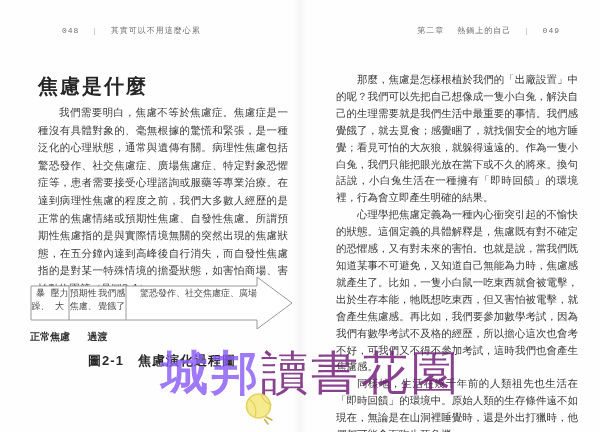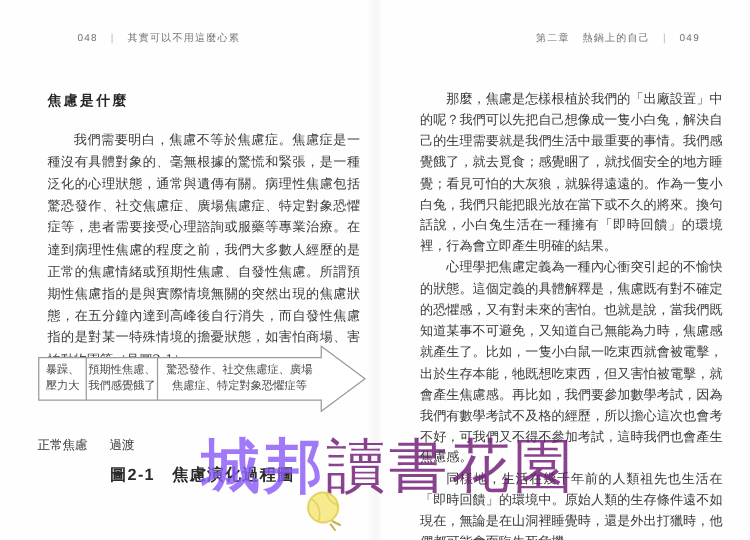--- a/index.html
+++ b/index.html
@@ -8,51 +8,51 @@
     overflow:hidden; font-family:"DejaVu Serif", serif; color:#3a3a3a;
     box-shadow:0 0 4px rgba(0,0,0,0.15);
   }
   .gutter {
     position:absolute; left:293px; top:0; width:14px; height:100%;
     background:linear-gradient(90deg, rgba(0,0,0,0) 0%, rgba(0,0,0,0.035) 50%, rgba(0,0,0,0) 100%);
   }
   
   .header {
     position:absolute; top:25px; font-size:8px; color:#707070;
-    font-family:Liberation Sans, sans-serif; letter-spacing:1px; white-space:nowrap;
+    font-family:Liberation Mono, monospace; letter-spacing:1px; white-space:nowrap;
   }
   .header-left { left:62px; }
   .header-right { right:40px; text-align:center; }
   .header .divider { color:#b5b5b5; margin:0 7px; font-size:8px; }
   .header .chapter { margin-right:7px; }
   
   .section-title {
     position:absolute; left:38px; top:73px; margin:0;
     font-family:"Liberation Sans", sans-serif; font-weight:bold;
-    font-size:11px; letter-spacing:2px; color:#262626;
+    font-size:20px; letter-spacing:2px; color:#262626;
   }
   .left-body {
     position:absolute; left:38px; top:104px; width:250px; margin:0;
     font-size:10.5px; line-height:17.6px; text-align:justify;
     text-indent:2em; color:#3a3a3a;
   }
   
   .figure { position:absolute; left:30px; top:276px; width:264px; margin:0; }
   .diagram { position:relative; width:264px; height:54px; }
   .diagram svg { position:absolute; left:0; top:0; }
   .cell {
-    position:absolute; top:11px; height:32px; display:flex; flex-direction:column;
-    justify-content:center; text-align:center; font-size:9px; line-height:13px; color:#4a4a4a;
+    position:absolute; top:11px; height:32px; display:flex; flex-direction:row;
+    justify-content:flex-end; text-align:center; font-size:9px; line-height:13px; color:#4a4a4a;
   }
   .cell-1 { left:1px;  width:38px; }
   .cell-2 { left:39px; width:57px; }
   .cell-3 { left:96px; width:131px; }
   .stage-labels {
-    position:relative; height:13px; margin-top:19px;
-    font-size:10px; font-weight:normal; color:#333;
+    position:relative; height:13px; margin-top:0;
+    font-size:10px; font-weight:bold; color:#333;
     font-family:"Liberation Sans", sans-serif;
   }
   .slabel { position:absolute; top:0; text-align:center; white-space:nowrap; }
   .slabel-1 { left:-5px; width:50px; }
   .slabel-2 { left:39px; width:57px; }
   .slabel-3 { left:96px; width:131px; }
   .figcaption {
     margin-top:9px; text-align:center; font-size:13px; font-weight:bold;
     font-family:"Liberation Sans", sans-serif; color:#2a2a2a; letter-spacing:1px;
   }
@@ -104,21 +104,20 @@
       <div class="cell cell-1">
         <span>暴躁、</span>
         <span>壓力大</span>
       </div>
       <div class="cell cell-2">
         <span>預期性焦慮、</span>
         <span>我們感覺餓了</span>
       </div>
       <div class="cell cell-3">
         <span>驚恐發作、社交焦慮症、廣場</span>
-        <span>焦慮症、特定對象恐懼症等</span>
       </div>
     </div>
     <div class="stage-labels">
       <span class="slabel slabel-1">正常焦慮</span>
       <span class="slabel slabel-2">過渡</span>
     </div>
     <figcaption class="figcaption">圖2-1　焦慮演化過程圖</figcaption>
   </figure>
 
   <div class="right-body">

